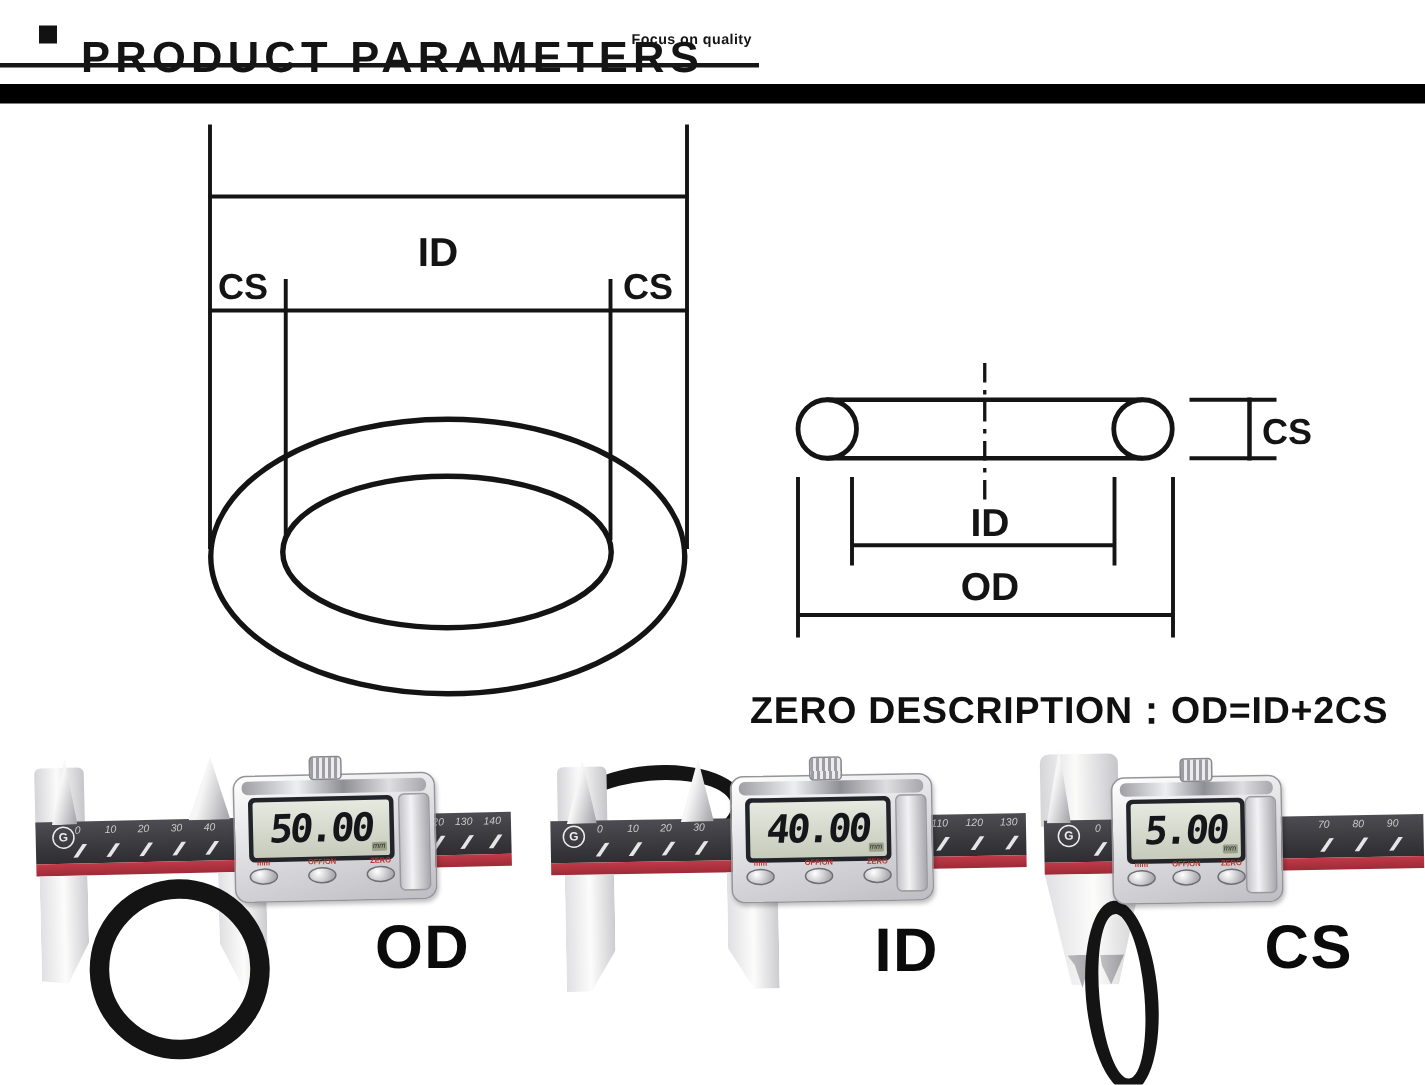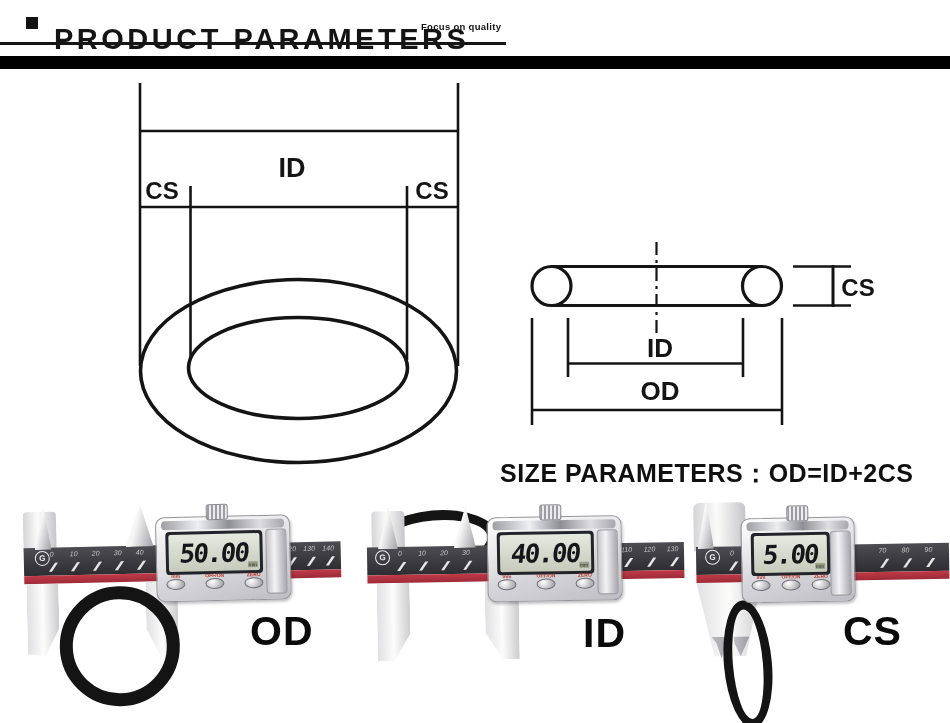--- a/index.html
+++ b/index.html
@@ -157,21 +157,21 @@
     <line x1="568" y1="363.5" x2="743" y2="363.5" stroke-width="2.6"></line>
     <line x1="532" y1="318" x2="532" y2="425" stroke-width="2.6"></line>
     <line x1="782" y1="318" x2="782" y2="425" stroke-width="2.6"></line>
     <line x1="532" y1="410" x2="782" y2="410" stroke-width="2.6"></line>
     <text x="858" y="296" text-anchor="middle" font-size="24" stroke="none">CS</text>
     <text x="660" y="357" text-anchor="middle" font-size="26" stroke="none">ID</text>
     <text x="660" y="400" text-anchor="middle" font-size="26" stroke="none">OD</text>
   </g>
 </svg>
 
-<div class="size-desc">SIZE PARAMETERS：OD=ID+2CS</div>
+<div class="size-desc">ZERO DESCRIPTION：OD=ID+2CS</div>
 
 <div class="caliper c1">
   <div class="jaw-col"></div>
   <div class="spike spike-l"></div>
   <div class="spike spike-r"></div>
   <div class="oring"></div>
   <div class="band"></div>
   <div class="stripe"></div>
   <div class="logo">G</div>
   <div class="scale scale-left s22">

